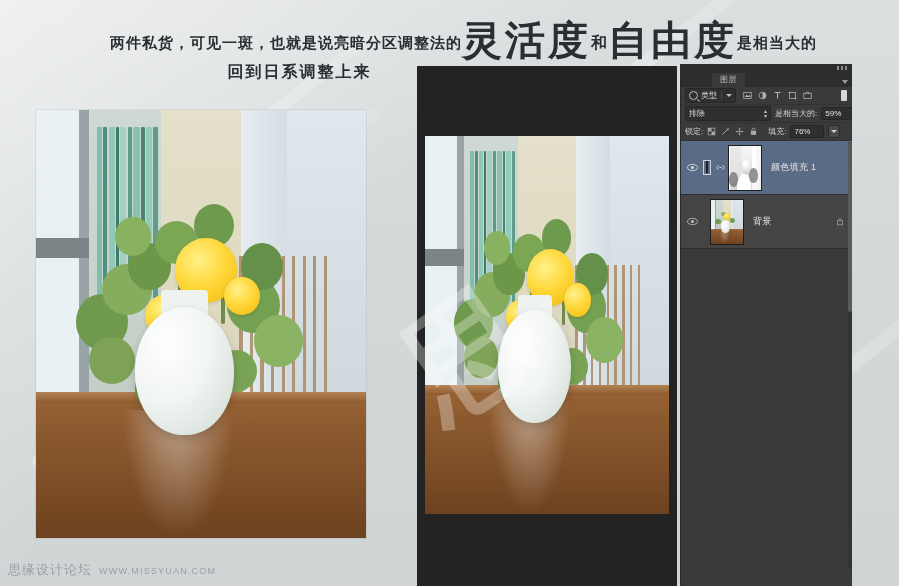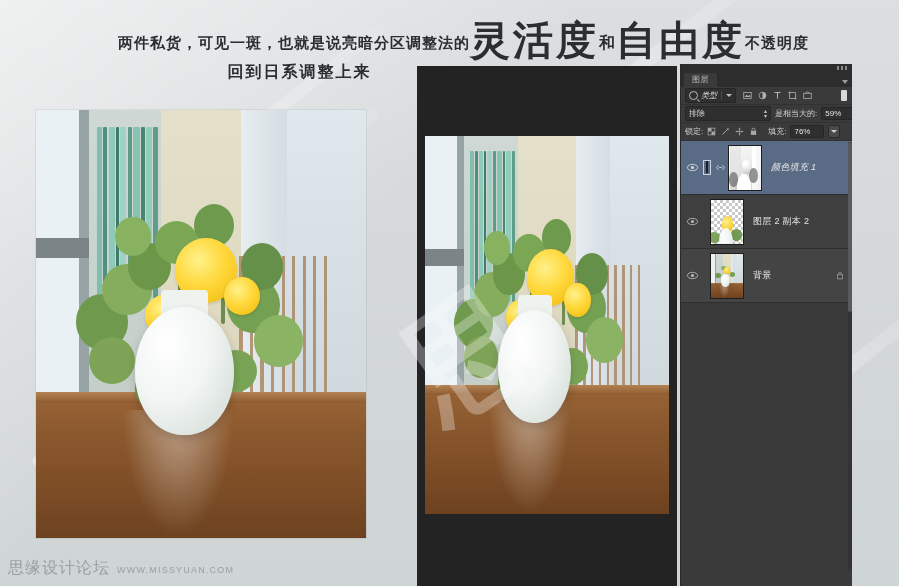--- a/index.html
+++ b/index.html
@@ -108,39 +108,39 @@
   .ps-panel{
     position:absolute;left:680px;top:64px;width:171px;height:522px;
     background:#3a3a3a;color:#d0d0d0;
     font-size:9px;line-height:1;
     border-left:1px solid #2a2a2a;
     overflow:hidden;
   }
   .pp-topbar{height:9px;background:#2d2d2d;position:relative;}
   .pp-topbar .dots{position:absolute;right:5px;top:2px;width:10px;height:4px;
      background:linear-gradient(90deg,#8a8a8a 0 2px,transparent 2px 4px,#8a8a8a 4px 6px,transparent 6px 8px,#8a8a8a 8px 10px);}
-  .pp-tabs{height:14px;background:#2d2d2d;position:relative;display:flex;align-items:flex-end;}
+  .pp-tabs{height:14px;background:#2d2d2d;position:relative;display:flex;align-items:flex-end;padding-left:28px;}
   .pp-tab{
     background:#3a3a3a;color:#bdbdbd;font-size:8px;
     padding:3px 8px 3px 8px;border-top-left-radius:2px;border-top-right-radius:2px;
     margin-left:3px;letter-spacing:.5px;
   }
   .pp-tabs .caret{position:absolute;right:4px;bottom:3px;width:0;height:0;
      border-left:3px solid transparent;border-right:3px solid transparent;border-top:4px solid #9a9a9a;}
 
   .pp-row{display:flex;align-items:center;height:17px;padding:0 4px;gap:4px;
      background:#3a3a3a;border-bottom:1px solid #323232;}
   .pp-filter{
     display:flex;align-items:center;gap:3px;
     background:#2f2f2f;border:1px solid #262626;border-radius:2px;
     height:13px;padding:0 3px;
   }
   .pp-filter .mag{width:7px;height:7px;border:1px solid #b9b9b9;border-radius:50%;position:relative;}
   .pp-filter .mag::after{content:"";position:absolute;right:-3px;bottom:-2px;width:3px;height:1px;background:#b9b9b9;transform:rotate(45deg);}
-  .pp-filter .lbl{font-size:8px;color:#d8d8d8;font-style:italic;}
+  .pp-filter .lbl{font-size:8px;color:#d8d8d8;}
   .pp-filter .sep{width:1px;height:9px;background:#4a4a4a;margin:0 1px;}
   .pp-filter .tri{width:0;height:0;border-left:3px solid transparent;border-right:3px solid transparent;border-top:3px solid #bdbdbd;}
 
   .pp-icons{display:flex;align-items:center;gap:6px;margin-left:3px;}
   .pp-ic{width:9px;height:9px;opacity:.85;}
   .pp-toggle{width:6px;height:11px;background:#d8d8d8;border-radius:1px;margin-left:auto;margin-right:1px;}
 
   .pp-select{
     flex:0 0 auto;width:78px;height:13px;background:#2f2f2f;border:1px solid #262626;border-radius:2px;
     display:flex;align-items:center;justify-content:space-between;padding:0 3px;font-size:8px;color:#d8d8d8;
@@ -159,21 +159,21 @@
   .pp-locks{display:flex;align-items:center;gap:5px;}
   .lk{width:9px;height:9px;opacity:.85;}
 
   .pp-list{position:relative;height:427px;overflow:hidden;background:#3a3a3a;}
   .layer{
     position:relative;display:flex;align-items:center;height:53px;
     border-bottom:1px solid #2e2e2e;padding-left:5px;
     background:#444444;
   }
   .layer.alt{background:#3f3f3f;}
-  .layer.selected{background:#5a6b85;font-style:italic;}
+  .layer.selected{background:#5a6b85;}
   .layer .eye{
     width:13px;height:13px;flex:0 0 13px;margin-right:4px;
     display:flex;align-items:center;justify-content:center;
   }
   .layer .thumb{
     width:32px;height:44px;flex:0 0 32px;background:#fff;
     border:1px solid #1d1d1d;overflow:hidden;position:relative;
   }
   .layer.selected .thumbwrap{
     position:relative;padding:3px;margin-right:2px;
@@ -217,21 +217,21 @@
 
   
   .pp-scroll{position:absolute;right:0;top:78px;width:4px;height:427px;background:#333;}
   .pp-scroll i{position:absolute;left:0;top:0;width:4px;height:170px;background:#5a5a5a;border-radius:2px;}
 
   
   .footer{
     position:absolute;left:8px;bottom:7px;display:flex;align-items:baseline;gap:7px;
     color:#9aa0a2;
   }
-  .footer .cn{font-size:16px;letter-spacing:1px;}
+  .footer .cn{font-size:13px;letter-spacing:1px;}
   .footer .url{font-size:9px;letter-spacing:1.2px;}
 
   .big-wm{
     position:absolute;left:430px;top:210px;width:300px;height:300px;
     color:rgba(255,255,255,.30);font-size:120px;font-weight:bold;
     transform:rotate(-35deg);pointer-events:none;
     font-family:"DejaVu Serif","Liberation Serif",serif;
   }
 </style>
 </head>
@@ -243,21 +243,21 @@
     <i style="left:120px;top:300px;width:320px;height:16px;"></i>
     <i style="left:190px;top:170px;width:240px;height:12px;"></i>
     <i style="left:470px;top:330px;width:300px;height:18px;"></i>
     <i style="left:560px;top:120px;width:260px;height:14px;"></i>
     <i style="left:770px;top:420px;width:220px;height:14px;"></i>
     <i style="left:30px;top:460px;width:200px;height:12px;"></i>
   </div>
 
   <div class="headline">
     <span class="hl-row1">
-      <span class="hl-small">两件私货，可见一斑，也就是说亮暗分区调整法的</span><span class="hl-big">灵活度</span><span class="hl-mid">和</span><span class="hl-big">自由度</span><span class="hl-small">不透明度</span>
+      <span class="hl-small">两件私货，可见一斑，也就是说亮暗分区调整法的</span><span class="hl-big">灵活度</span><span class="hl-mid">和</span><span class="hl-big">自由度</span><span class="hl-small">是相当大的</span>
     </span>
     <span class="hl-row2">回到日系调整上来</span>
   </div>
 
   <div class="photo-left">
     <div class="scene">
       <div class="wallL"></div>
       <div class="winPane"></div>
       <div class="frameL"></div>
       <div class="sill"></div>
@@ -503,41 +503,20 @@
               </span>
             </span>
           </span>
         </span>
         <span class="name">颜色填充 1</span>
       </div>
 
 
 
 
-      <div class="layer alt">
-        <span class="eye">
-          <svg viewBox="0 0 14 14" width="13" height="13">
-            <ellipse cx="7" cy="7" rx="5.5" ry="3.4" fill="none" stroke="#b8b8b8" stroke-width="1"></ellipse>
-            <circle cx="7" cy="7" r="1.7" fill="#b8b8b8"></circle>
-          </svg>
-        </span>
-        <span class="thumb" style="margin-left:7px;">
-          <span class="checker"></span>
-          <span class="mini crop-mid">
-            <span class="scene" style="opacity:.95">
-              <span class="leaf" style="left:8%;bottom:40%;width:24%;height:11%;background:#7ea356;"></span>
-              <span class="leaf" style="left:54%;bottom:42%;width:24%;height:11%;background:#6f9a4d;"></span>
-              <span class="flower" style="left:36%;bottom:50%;width:24%;height:16%;"></span>
-              <span class="vase"></span>
-
-            </span>
-          </span>
-        </span>
-        <span class="name">图层 2 副本 2</span>
-      </div>
 
 
 
       <div class="layer">
         <span class="eye">
           <svg viewBox="0 0 14 14" width="13" height="13">
             <ellipse cx="7" cy="7" rx="5.5" ry="3.4" fill="none" stroke="#b8b8b8" stroke-width="1"></ellipse>
             <circle cx="7" cy="7" r="1.7" fill="#b8b8b8"></circle>
           </svg>
         </span>

